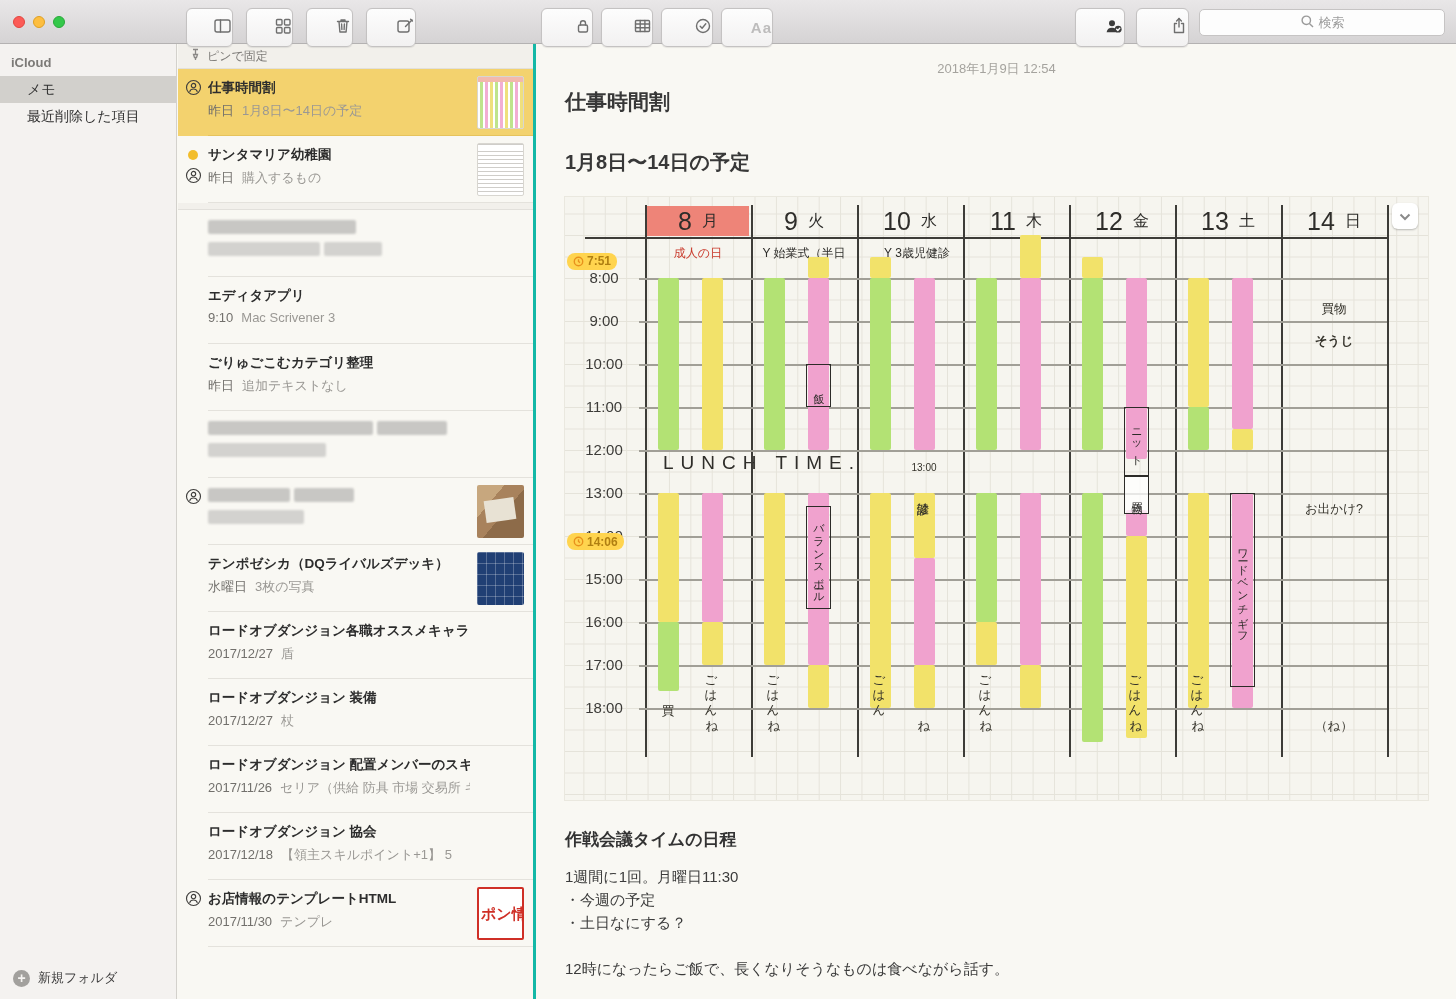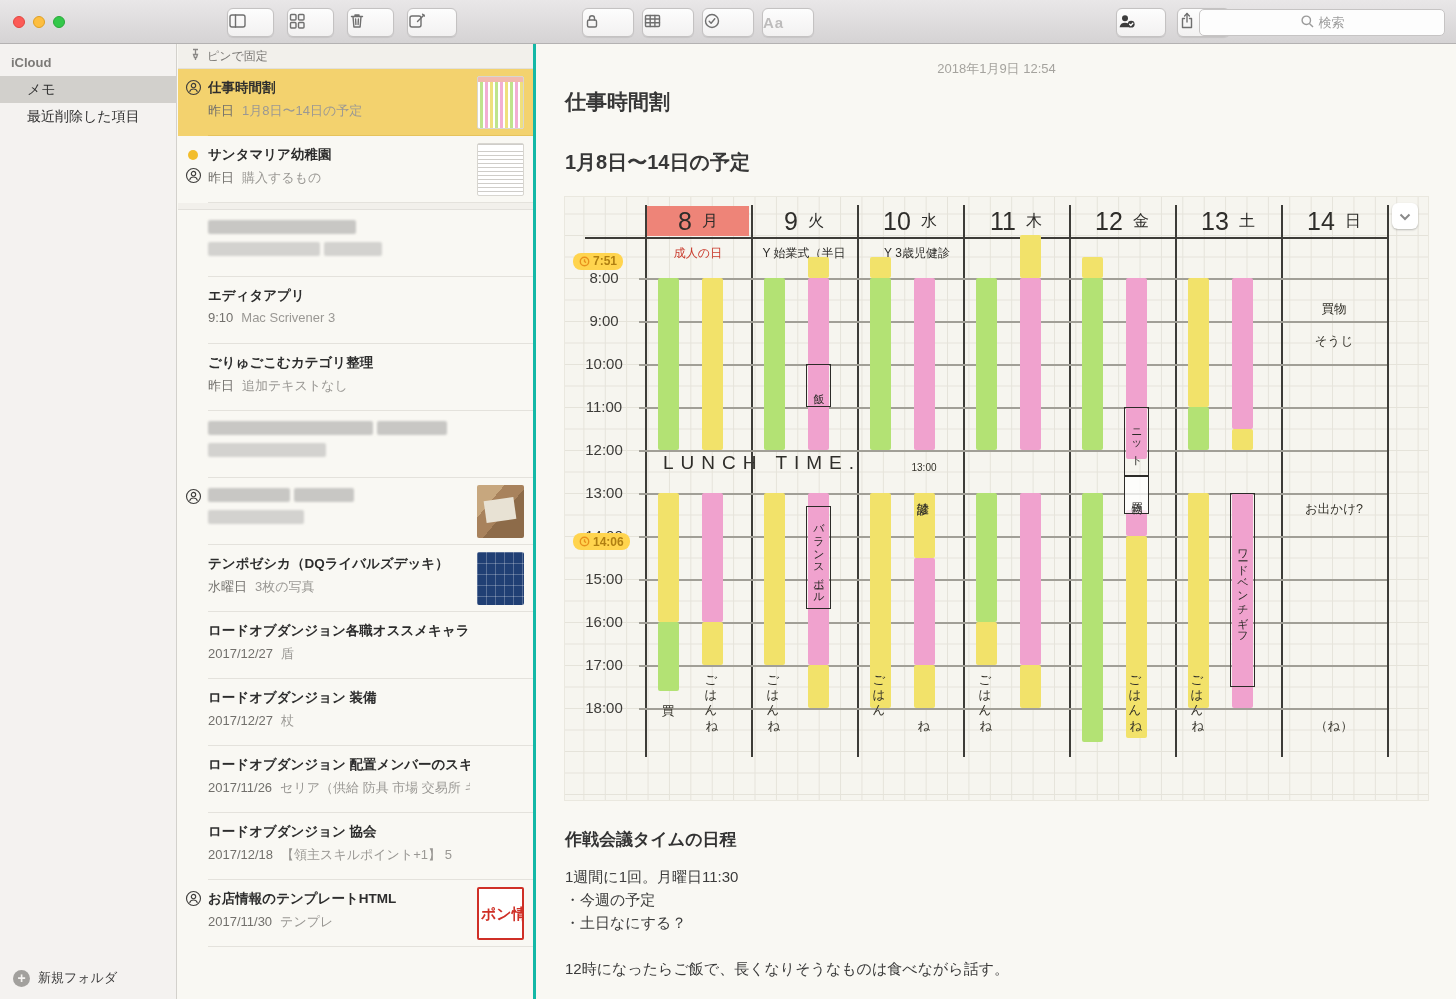--- a/index.html
+++ b/index.html
@@ -7,23 +7,23 @@
     font-family:"Liberation Sans","DejaVu Sans",sans-serif; }
   .window { position:relative; width:1456px; height:999px; background:#f9f8f3; }
 
   
   .titlebar { position:absolute; top:0; left:0; right:0; height:44px;
     background:linear-gradient(#e9e7e8,#d5d3d4); border-bottom:1px solid #b4b2b2; z-index:30; }
   .tl { position:absolute; top:16px; width:12px; height:12px; border-radius:50%; }
   .tl.red   { left:13px; background:#fc5b57; border:1px solid #e2463f; }
   .tl.yel   { left:33px; background:#fdbe40; border:1px solid #dfa023; }
   .tl.grn   { left:53px; background:#34c84a; border:1px solid #2aa83b; }
-  .tbtn { position:absolute; top:8px; height:29px; border-radius:6px;
+  .tbtn { position:absolute; top:8px; height:39px; border-radius:6px;
     background:linear-gradient(#fdfdfd,#f2f1f1); border:1px solid #c4c2c2;
-    box-shadow:0 .5px 1px rgba(0,0,0,.08); display:flex; align-items:center; justify-content:flex-start;margin-left:41px; }
+    box-shadow:0 .5px 1px rgba(0,0,0,.08); display:flex; align-items:center; justify-content:flex-end; }
   .tbtn svg { stroke:#6f6f6f; fill:none; stroke-width:1.4; stroke-linecap:round; stroke-linejoin:round; }
   .tbtn.disabled { color:#bdbcbc; }
   .aa-label { font-size:15px; color:#bdbcbc; font-weight:bold; letter-spacing:1px; }
   .search { position:absolute; top:9px; right:11px; width:246px; height:27px; border-radius:5px;
     background:#fdfdfd; border:1px solid #c6c4c4; display:flex; align-items:center; justify-content:center;
     color:#9a9a9a; font-size:13px; gap:4px; }
   .search svg { stroke:#9a9a9a; fill:none; stroke-width:1.4; }
 
   
   .sidebar { position:absolute; top:44px; left:0; width:177px; bottom:0;
@@ -99,21 +99,21 @@
   .sd-headline { position:absolute; left:20px; width:804px; top:40px; height:2px; background:#3d3c38; }
   .sd-hourline { position:absolute; height:2px; background:#a19f97; }
   .sd-day { position:absolute; top:9px; height:30px; display:flex; align-items:center;
     justify-content:center; gap:10px; color:#2e2d2a; }
   .sd-day .num { font-size:25px; } .sd-day .wd { font-size:16px; }
   .sd-day.hol { background:#ee8478; }
   .sd-note { position:absolute; top:48px; height:22px; font-size:12px; color:#2e2d2a;
     text-align:center; white-space:nowrap; }
   .sd-note.red { color:#c93a2c; }
   .sd-hour { position:absolute; left:6px; width:66px; text-align:center; font-size:15px; color:#3c3b38; }
-  .sd-clock { position:absolute; left:8px; height:17px; border-radius:8px; background:#ffd44e;
+  .sd-clock { position:absolute; left:2px; height:17px; border-radius:8px; background:#ffd44e;
     display:flex; align-items:center; gap:3px; padding:0 6px; font-size:12px; font-weight:bold; color:#b07f12; }
   .sd-clock svg { stroke:#e8911c; fill:none; stroke-width:1.5; }
   .sd-bar { position:absolute; width:21px; border-radius:2px; }
   .sd-box { position:absolute; width:25px; border:1.6px solid #2c2b28; font-size:11px; color:#2c2b28;
     writing-mode:vertical-rl; text-orientation:upright; display:flex; align-items:center;
     justify-content:center; letter-spacing:1px; }
   .sd-box.solid { background:rgba(255,255,255,.75); }
   .sd-text { position:absolute; font-size:12.5px; color:#333129; text-align:center; white-space:nowrap; }
   .sd-text.v { writing-mode:vertical-rl; text-orientation:upright; }
   .sd-lunch { position:absolute; left:98px; top:255px; font-size:19px; letter-spacing:7px; color:#2f2e2a; }
@@ -466,21 +466,21 @@
         <div class="sd-text" style="width: 42px; left: 338px; top: 265.35px; font-size: 10px;">13:00</div>
         <div class="sd-text v" style="width: 28px; left: 338px; top: 296px; height: 44px; text-align: left; padding-left: 14px;">健診</div>
         <div class="sd-text" style="width: 42px; left: 338px; top: 521.2px;">ね</div>
         <div class="sd-text v" style="width: 28px; left: 400px; top: 470.15px; height: 44px; text-align: left; padding-left: 14px;">ごはん</div>
         <div class="sd-text" style="width: 42px; left: 400px; top: 521.2px;">ね</div>
         <div class="sd-text v" style="width: 28px; left: 550px; top: 470.15px; height: 44px; text-align: left; padding-left: 14px;">ごはん</div>
         <div class="sd-text" style="width: 42px; left: 550px; top: 521.2px;">ね</div>
         <div class="sd-text v" style="width: 28px; left: 612px; top: 470.15px; height: 44px; text-align: left; padding-left: 14px;">ごはん</div>
         <div class="sd-text" style="width: 42px; left: 612px; top: 521.2px;">ね</div>
         <div class="sd-text" style="width: 86px; left: 726px; top: 104.1px;">買物</div>
-        <div class="sd-text" style="width: 86px; left: 726px; top: 136.35px;">そうじ</div>
+        <div class="sd-text" style="width: 86px; left: 726px; top: 136.35px; font-weight: bold;">そうじ</div>
         <div class="sd-text" style="width: 86px; left: 726px; top: 304.05px;">お出かけ?</div>
         <div class="sd-text" style="width: 86px; left: 726px; top: 521.2px;">（ね）</div>
       </div>
 
     <div class="note-body">
       <h3>作戦会議タイムの日程</h3>
       <div id="body-lines">
           <p>1週間に1回。月曜日11:30</p>
           <p>・今週の予定</p>
           <p>・土日なにする？</p>

